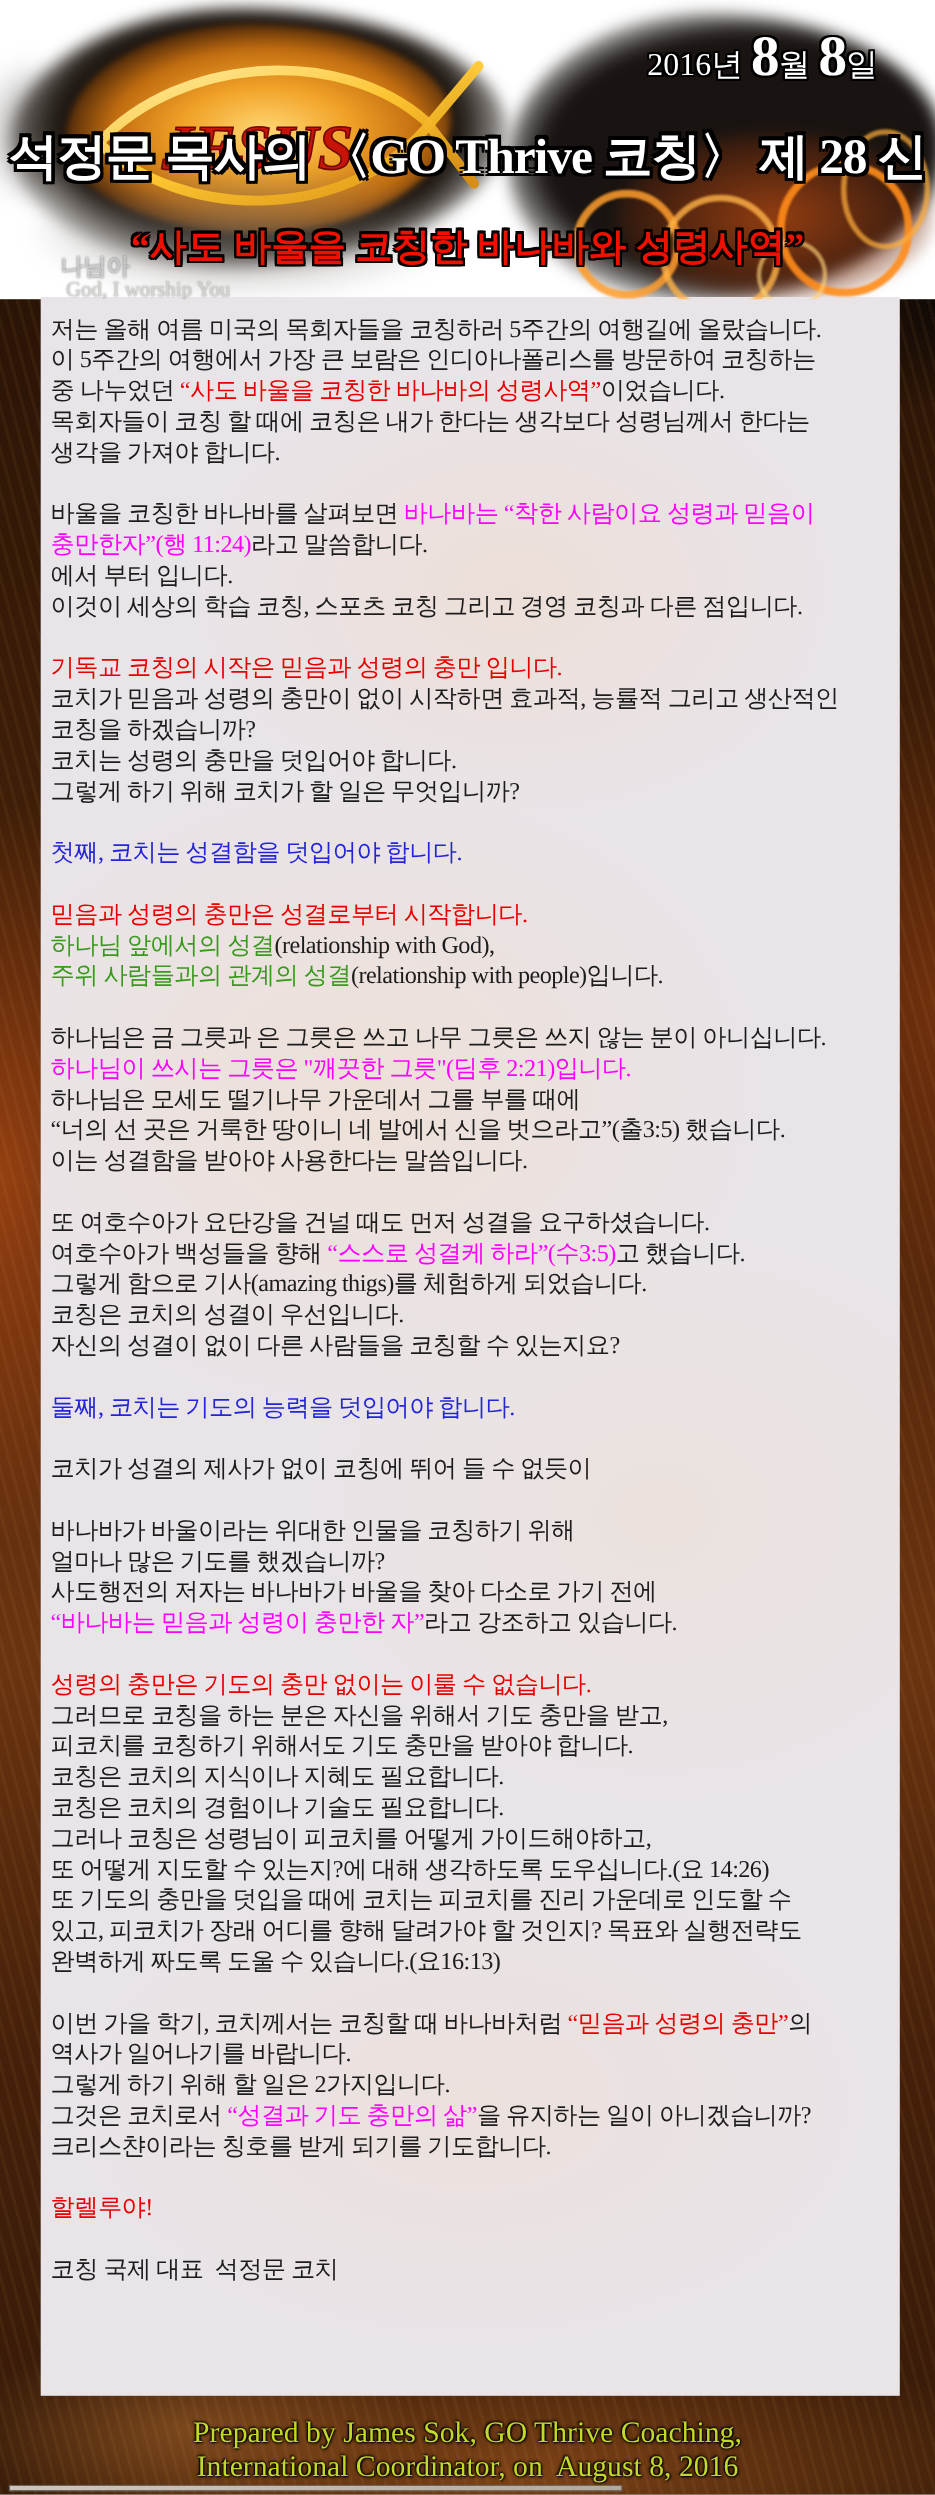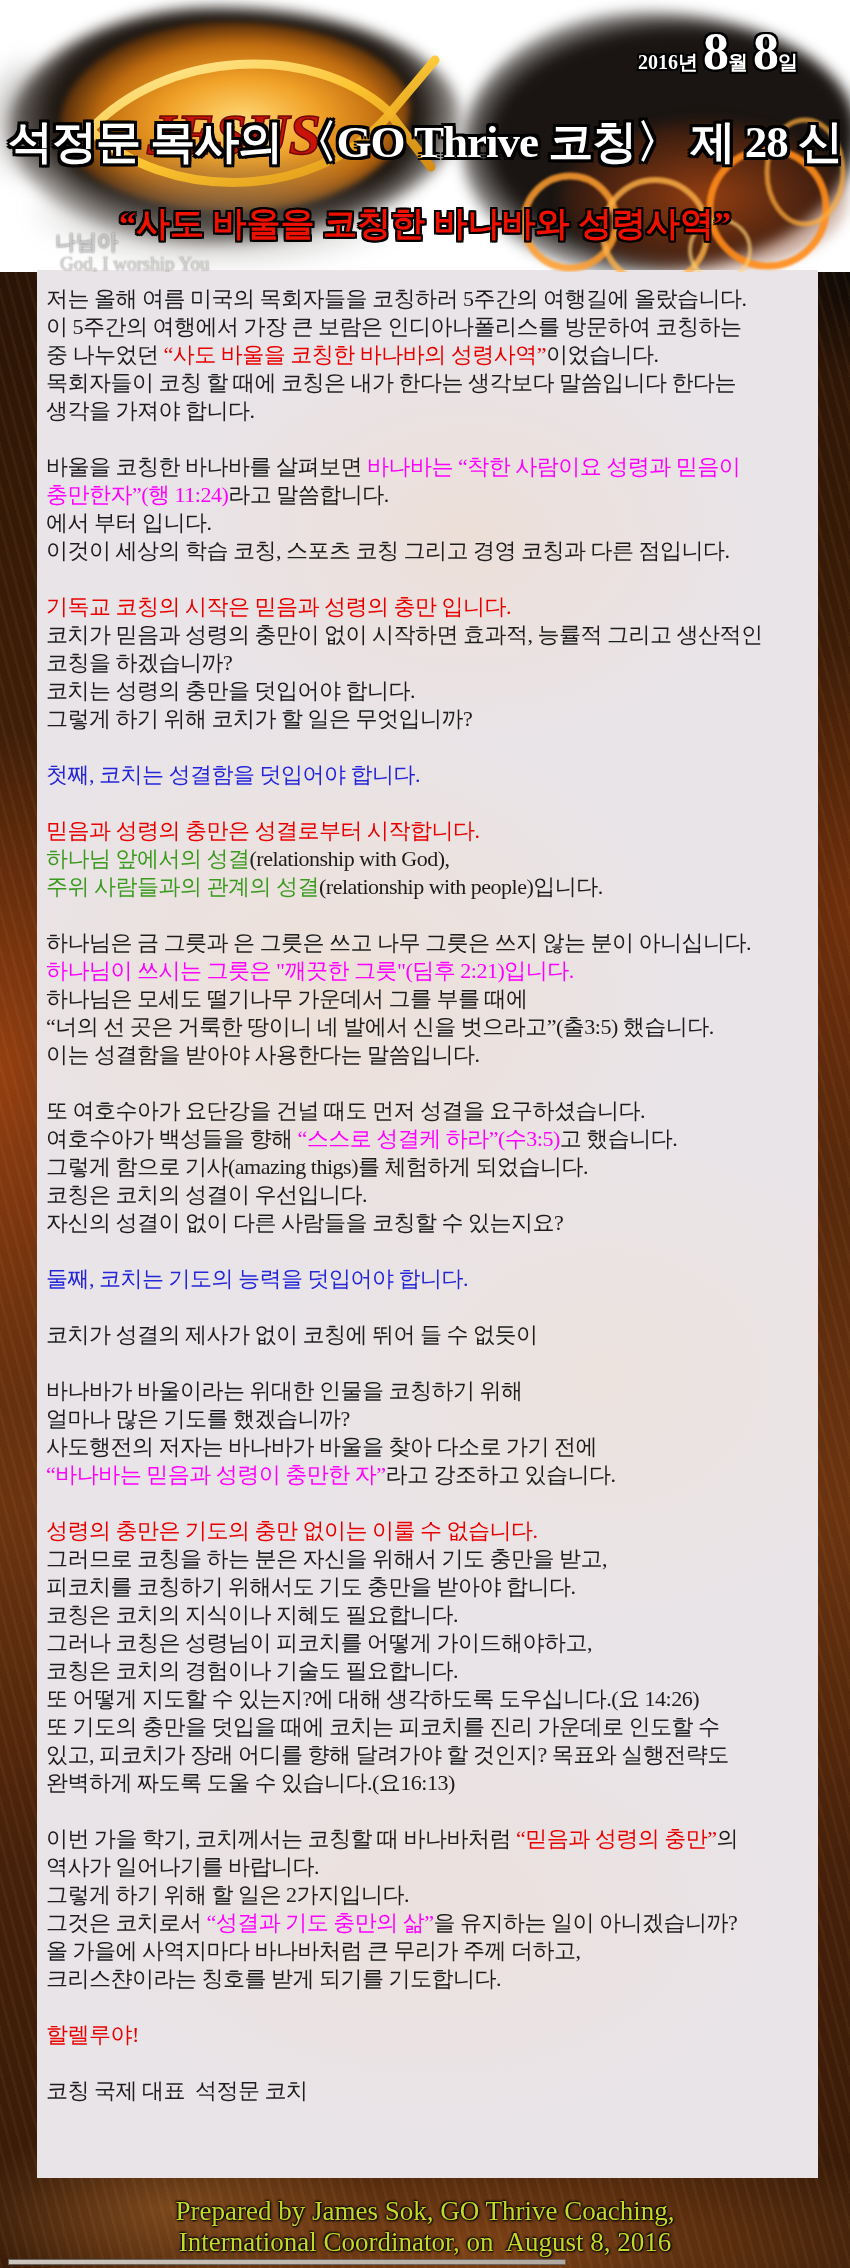--- a/index.html
+++ b/index.html
@@ -32,21 +32,21 @@
       background:radial-gradient(ellipse at 52% 52%, #ffd977 0%, #f1a227 30%, #c06c10 55%, rgba(80,40,8,.85) 72%, rgba(40,22,8,0) 88%);}
   .smoke-right{left:462px;top:12px;width:395px;height:262px;
       background:radial-gradient(ellipse at 55% 50%, rgba(18,13,10,.97) 60%, rgba(18,13,10,0) 82%);}
   .fire-right{position:absolute;left:560px;top:120px;width:290px;height:155px;border-radius:50%;filter:blur(6px);
       background:radial-gradient(ellipse, rgba(170,70,18,.85), rgba(120,45,12,.4) 60%, transparent 80%);}
   .fish-svg{position:absolute;left:75px;top:32px;width:370px;height:180px;z-index:3;}
   .rings-svg{position:absolute;left:480px;top:110px;width:370px;height:165px;z-index:3;filter:blur(1.2px);}
 
   .date-line{position:absolute;top:22px;right:52px;z-index:5;color:#fff;white-space:pre;
       text-shadow:-2px -2px 0 #000,2px -2px 0 #000,-2px 2px 0 #000,2px 2px 0 #000,0 -2px 0 #000,0 2px 0 #000,-2px 0 0 #000,2px 0 0 #000;}
-  .date-line .sm{font-size:20px;font-weight:bold;}
+  .date-line .sm{font-size:29px;font-weight:normal;}
   .date-line .lg{font-size:52px;font-weight:bold;letter-spacing:-1px;}
   .title{position:absolute;left:0;top:112px;width:100%;text-align:center;z-index:5;
       font-size:45px;font-weight:bold;color:#fff;letter-spacing:-1px;white-space:pre;
       text-shadow:-3px -3px 0 #000,3px -3px 0 #000,-3px 3px 0 #000,3px 3px 0 #000,0 -3px 0 #000,0 3px 0 #000,-3px 0 0 #000,3px 0 0 #000;}
   .subtitle{position:absolute;left:0;top:201px;width:100%;text-align:center;z-index:6;
       font-size:34px;font-weight:bold;color:#ee1100;letter-spacing:0px;white-space:pre;
       text-shadow:-2px -2px 0 #000,2px -2px 0 #000,-2px 2px 0 #000,2px 2px 0 #000,0 -2px 0 #000,0 2px 0 #000,-2px 0 0 #000,2px 0 0 #000;}
   .wm-kr{position:absolute;left:55px;top:228px;z-index:4;font-size:21px;font-weight:bold;
       color:rgba(255,255,255,.55);text-shadow:0 0 2px rgba(0,0,0,.6);}
   .wm-en{position:absolute;left:60px;top:253px;z-index:4;font-size:19px;
@@ -115,21 +115,21 @@
 
     <div class="wm-kr">나님아</div>
     <div class="wm-en">God, I worship You</div>
   </div>
 
   <div class="panel">
     <div>
         <div class="line"><span style="color: rgb(28, 28, 28);">저는 올해 여름 미국의 목회자들을 코칭하러 5주간의 여행길에 올랐습니다.</span></div>
         <div class="line"><span style="color: rgb(28, 28, 28);">이 5주간의 여행에서 가장 큰 보람은 인디아나폴리스를 방문하여 코칭하는</span></div>
         <div class="line"><span style="color: rgb(28, 28, 28);">중 나누었던 </span><span style="color: rgb(232, 0, 0);">“사도 바울을 코칭한 바나바의 성령사역”</span><span style="color: rgb(28, 28, 28);">이었습니다.</span></div>
-        <div class="line"><span style="color: rgb(28, 28, 28);">목회자들이 코칭 할 때에 코칭은 내가 한다는 생각보다 말씀입니다 한다는</span></div>
+        <div class="line"><span style="color: rgb(28, 28, 28);">목회자들이 코칭 할 때에 코칭은 내가 한다는 생각보다 성령님께서 한다는</span></div>
         <div class="line"><span style="color: rgb(28, 28, 28);">생각을 가져야 합니다.</span></div>
         <div class="line">&nbsp;</div>
         <div class="line"><span style="color: rgb(28, 28, 28);">바울을 코칭한 바나바를 살펴보면 </span><span style="color: rgb(255, 0, 255);">바나바는 “착한 사람이요 성령과 믿음이</span></div>
         <div class="line"><span style="color: rgb(255, 0, 255);">충만한자”(행 11:24)</span><span style="color: rgb(28, 28, 28);">라고 말씀합니다.</span></div>
         <div class="line"><span style="color: rgb(28, 28, 28);">에서 부터 입니다.</span></div>
         <div class="line"><span style="color: rgb(28, 28, 28);">이것이 세상의 학습 코칭, 스포츠 코칭 그리고 경영 코칭과 다른 점입니다.</span></div>
         <div class="line">&nbsp;</div>
         <div class="line"><span style="color: rgb(232, 0, 0);">기독교 코칭의 시작은 믿음과 성령의 충만 입니다.</span></div>
         <div class="line"><span style="color: rgb(28, 28, 28);">코치가 믿음과 성령의 충만이 없이 시작하면 효과적, 능률적 그리고 생산적인</span></div>
         <div class="line"><span style="color: rgb(28, 28, 28);">코칭을 하겠습니까?</span></div>
@@ -160,32 +160,31 @@
         <div class="line">&nbsp;</div>
         <div class="line"><span style="color: rgb(28, 28, 28);">바나바가 바울이라는 위대한 인물을 코칭하기 위해</span></div>
         <div class="line"><span style="color: rgb(28, 28, 28);">얼마나 많은 기도를 했겠습니까?</span></div>
         <div class="line"><span style="color: rgb(28, 28, 28);">사도행전의 저자는 바나바가 바울을 찾아 다소로 가기 전에</span></div>
         <div class="line"><span style="color: rgb(255, 0, 255);">“바나바는 믿음과 성령이 충만한 자”</span><span style="color: rgb(28, 28, 28);">라고 강조하고 있습니다.</span></div>
         <div class="line">&nbsp;</div>
         <div class="line"><span style="color: rgb(232, 0, 0);">성령의 충만은 기도의 충만 없이는 이룰 수 없습니다.</span></div>
         <div class="line"><span style="color: rgb(28, 28, 28);">그러므로 코칭을 하는 분은 자신을 위해서 기도 충만을 받고,</span></div>
         <div class="line"><span style="color: rgb(28, 28, 28);">피코치를 코칭하기 위해서도 기도 충만을 받아야 합니다.</span></div>
         <div class="line"><span style="color: rgb(28, 28, 28);">코칭은 코치의 지식이나 지혜도 필요합니다.</span></div>
+        <div class="line"><span style="color: rgb(28, 28, 28);">코칭은 코치의 경험이나 기술도 필요합니다.</span></div>
         <div class="line"><span style="color: rgb(28, 28, 28);">그러나 코칭은 성령님이 피코치를 어떻게 가이드해야하고,</span></div>
-        <div class="line"><span style="color: rgb(28, 28, 28);">코칭은 코치의 경험이나 기술도 필요합니다.</span></div>
         <div class="line"><span style="color: rgb(28, 28, 28);">또 어떻게 지도할 수 있는지?에 대해 생각하도록 도우십니다.(요 14:26)</span></div>
         <div class="line"><span style="color: rgb(28, 28, 28);">또 기도의 충만을 덧입을 때에 코치는 피코치를 진리 가운데로 인도할 수</span></div>
         <div class="line"><span style="color: rgb(28, 28, 28);">있고, 피코치가 장래 어디를 향해 달려가야 할 것인지? 목표와 실행전략도</span></div>
         <div class="line"><span style="color: rgb(28, 28, 28);">완벽하게 짜도록 도울 수 있습니다.(요16:13)</span></div>
         <div class="line">&nbsp;</div>
         <div class="line"><span style="color: rgb(28, 28, 28);">이번 가을 학기, 코치께서는 코칭할 때 바나바처럼 </span><span style="color: rgb(232, 0, 0);">“믿음과 성령의 충만”</span><span style="color: rgb(28, 28, 28);">의</span></div>
         <div class="line"><span style="color: rgb(28, 28, 28);">역사가 일어나기를 바랍니다.</span></div>
         <div class="line"><span style="color: rgb(28, 28, 28);">그렇게 하기 위해 할 일은 2가지입니다.</span></div>
         <div class="line"><span style="color: rgb(28, 28, 28);">그것은 코치로서 </span><span style="color: rgb(255, 0, 255);">“성결과 기도 충만의 삶”</span><span style="color: rgb(28, 28, 28);">을 유지하는 일이 아니겠습니까?</span></div>
-        <div class="line"><span style="color: rgb(28, 28, 28);">올 가을에 사역지마다 바나바처럼 큰 무리가 주께 더하고,</span></div>
         <div class="line"><span style="color: rgb(28, 28, 28);">크리스챤이라는 칭호를 받게 되기를 기도합니다.</span></div>
         <div class="line">&nbsp;</div>
         <div class="line"><span style="color: rgb(232, 0, 0);">할렐루야!</span></div>
         <div class="line">&nbsp;</div>
         <div class="line"><span style="color: rgb(28, 28, 28);">코칭 국제 대표  석정문 코치</span></div>
       </div>
   </div>
 
   <div class="footer-text">
     <div class="fl">Prepared by James Sok, GO Thrive Coaching,</div>

